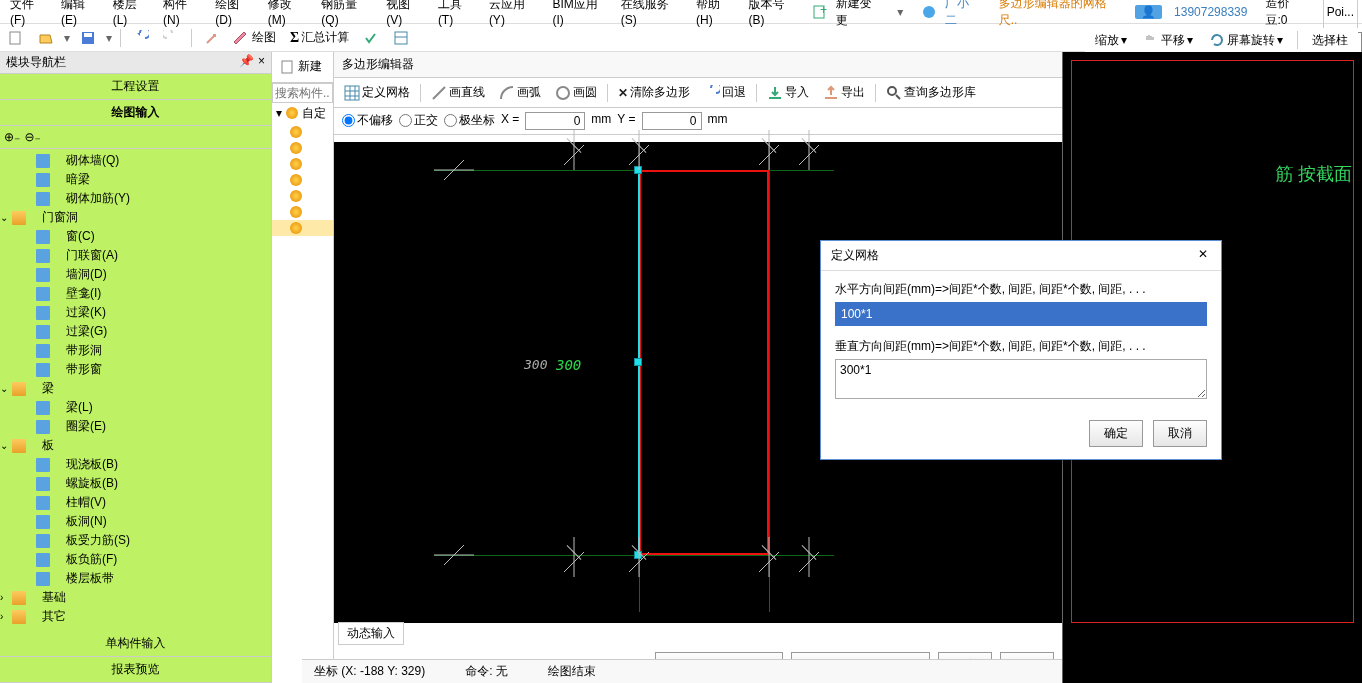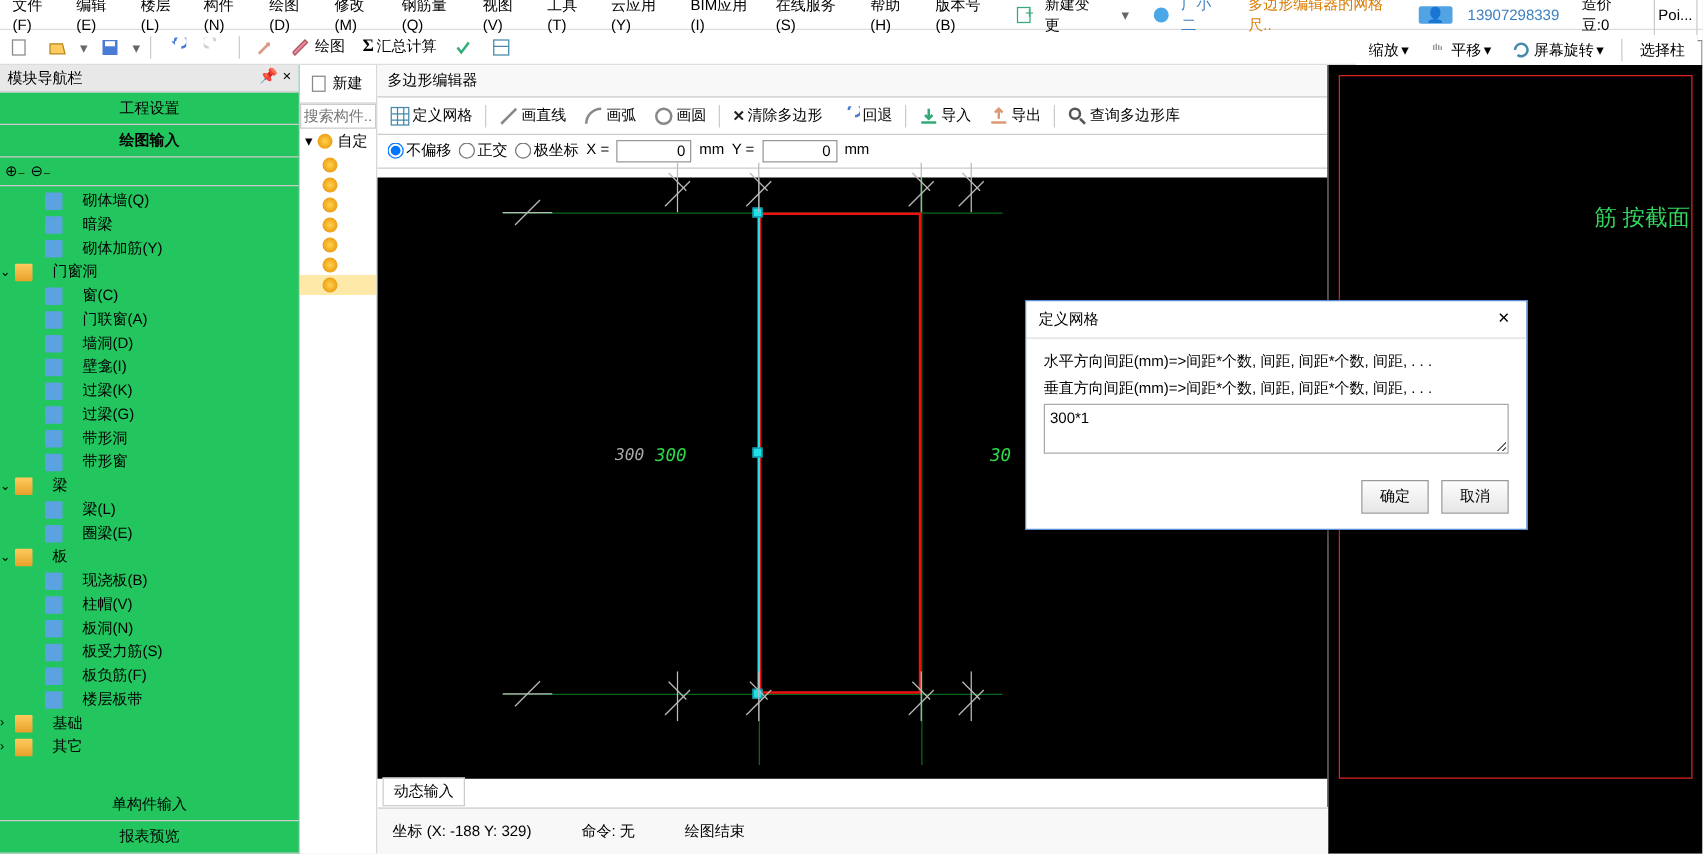--- a/index.html
+++ b/index.html
@@ -11,21 +11,21 @@
 .orange-text { color: #d97a00; }
 .blue-link { color: #3a7fbf; cursor: pointer; }
 .user-badge { background: #52a3e4; color: #fff; padding: 0 4px; border-radius: 2px; }
 
 .toolbar1 { height: 28px; background: #fff; display: flex; align-items: center; padding: 0 4px; gap: 6px; border-bottom: 1px solid #ddd; }
 .tb-btn { display: inline-flex; align-items: center; gap: 2px; padding: 2px 4px; cursor: pointer; }
 .tb-sep { width: 1px; height: 18px; background: #ccc; margin: 0 2px; }
 
 .main-area { display: flex; height: calc(683px - 52px); }
 
-.left-panel { width: 240px; background: #22c55e; border-right: 1px solid #ccc; display: flex; flex-direction: column; }
+.left-panel { width: 272px; background: #bef264; border-right: 1px solid #ccc; display: flex; flex-direction: column; }
 .panel-title { background: #e8e8e8; padding: 2px 6px; display: flex; justify-content: space-between; border-bottom: 1px solid #ccc; }
 .panel-section { text-align: center; padding: 4px 0; border-bottom: 1px solid #ccc; cursor: pointer; }
 .panel-section.bold { font-weight: bold; }
 .mini-toolbar { padding: 4px; border-bottom: 1px solid #ccc; display: flex; gap: 4px; }
 .tree { flex: 1; overflow-y: auto; padding: 2px 0; }
 .tree-item { padding: 1px 4px 1px 24px; display: flex; align-items: center; gap: 16px; cursor: pointer; position: relative; }
 .tree-item.l1 { padding-left: 12px; }
 .tree-item.l2 { padding-left: 36px; }
 .tree-exp { position: absolute; left: 0px; font-size: 10px; }
 .tree-item.l1 > .tree-exp { left: 0; }
@@ -45,21 +45,21 @@
 .editor-toolbar { display: flex; align-items: center; gap: 2px; padding: 4px; border-bottom: 1px solid #ccc; flex-wrap: wrap; }
 .et-btn { display: inline-flex; align-items: center; gap: 2px; padding: 2px 6px; cursor: pointer; }
 .coord-bar { display: flex; align-items: flex-start; gap: 6px; padding: 4px 8px; border-bottom: 1px solid #ccc; }
 .coord-bar input[type="text"] { width: 60px; text-align: right; border: 1px solid #999; padding: 1px 4px; }
 .coord-bar label { display: flex; align-items: center; gap: 2px; }
 
 .canvas { position: absolute; top: 90px; left: 0; right: 0; bottom: 60px; background: #000; font-style: italic; }
 .dyn-input { position: absolute; bottom: 38px; left: 4px; background: #fff; border: 1px solid #ccc; padding: 2px 8px; }
 .bottom-buttons { position: absolute; bottom: 4px; right: 8px; display: flex; gap: 8px; }
 .btn { padding: 4px 14px; background: linear-gradient(#fdfdfd,#e6e6e6); border: 1px solid #999; cursor: pointer; }
-.status-bar { position: absolute; bottom: 0; left: 0; right: 0; height: 37px; background: #f8f8f8; border-top: 1px solid #ccc; display: flex; align-items: center; padding: 0 12px; gap: 40px; }
+.status-bar { position: absolute; bottom: 0; left: 0; right: 0; height: 24px; background: #f8f8f8; border-top: 1px solid #ccc; display: flex; align-items: center; padding: 0 12px; gap: 40px; }
 
 .right-panel { width: 300px; background: #000; position: relative; border-left: 1px solid #666; }
 .right-text { position: absolute; top: 110px; right: 10px; color: #35d85f; font-size: 18px; font-family: SimSun; }
 .red-rect { position: absolute; top: 8px; left: 8px; right: 8px; bottom: 60px; border: 1px solid #d22; }
 
 .top-right-start { position: absolute; top: 32px; right: 0; background: #fff; border: 1px solid #888; padding: 2px 10px; }
 
 
 .dialog { position: absolute; top: 240px; left: 820px; width: 402px; background: #fff; border: 1px solid #5a8fd6; box-shadow: 2px 2px 8px rgba(0,0,0,0.3); z-index: 100; }
 .dialog-title { display: flex; justify-content: space-between; padding: 6px 10px; border-bottom: 1px solid #ddd; }
@@ -267,20 +267,24 @@
           <span>圈梁(E)</span>
         </div>
       <div class="tree-item l1">
           <span class="tree-exp">⌄</span>
           <span class="tree-icon folder-icon"></span>
           <span>板</span>
         </div>
       <div class="tree-item l2">
           <span class="tree-icon item-icon"></span>
           <span>现浇板(B)</span>
+        </div>
+      <div class="tree-item l2">
+          <span class="tree-icon item-icon"></span>
+          <span>螺旋板(B)</span>
         </div>
       <div class="tree-item l2">
           <span class="tree-icon item-icon"></span>
           <span>柱帽(V)</span>
         </div>
       <div class="tree-item l2">
           <span class="tree-icon item-icon"></span>
           <span>板洞(N)</span>
         </div>
       <div class="tree-item l2">
@@ -527,20 +531,21 @@
     </span>
 </div>
 
 <div class="dialog">
   <div class="dialog-title">
     <span>定义网格</span>
     <span class="dialog-close">✕</span>
   </div>
   <div class="dialog-body">
     <div class="field-label">水平方向间距(mm)=&gt;间距*个数, 间距, 间距*个数, 间距, . . .</div>
+    <div class="inp sel">100*1</div>
     <div class="field-label">垂直方向间距(mm)=&gt;间距*个数, 间距, 间距*个数, 间距, . . .</div>
     <textarea class="inp2" style="">300*1</textarea>
   </div>
   <div class="dialog-buttons">
     <button class="btn">确定</button>
     <button class="btn">取消</button>
   </div>
 </div>
 
 <div class="status-bar" style="position:fixed;bottom:0;left:302px;right:300px">

